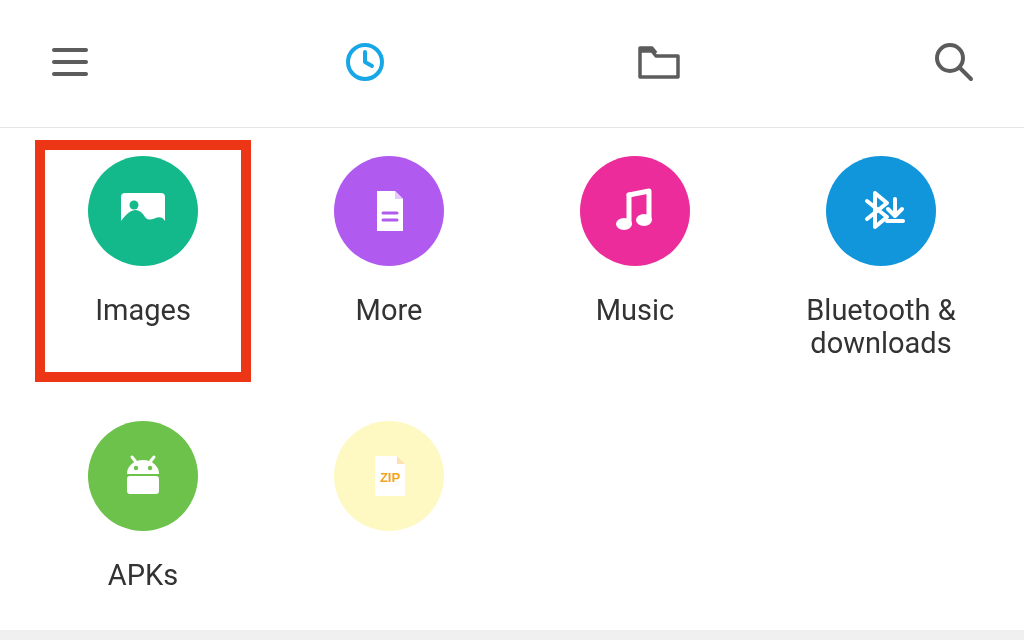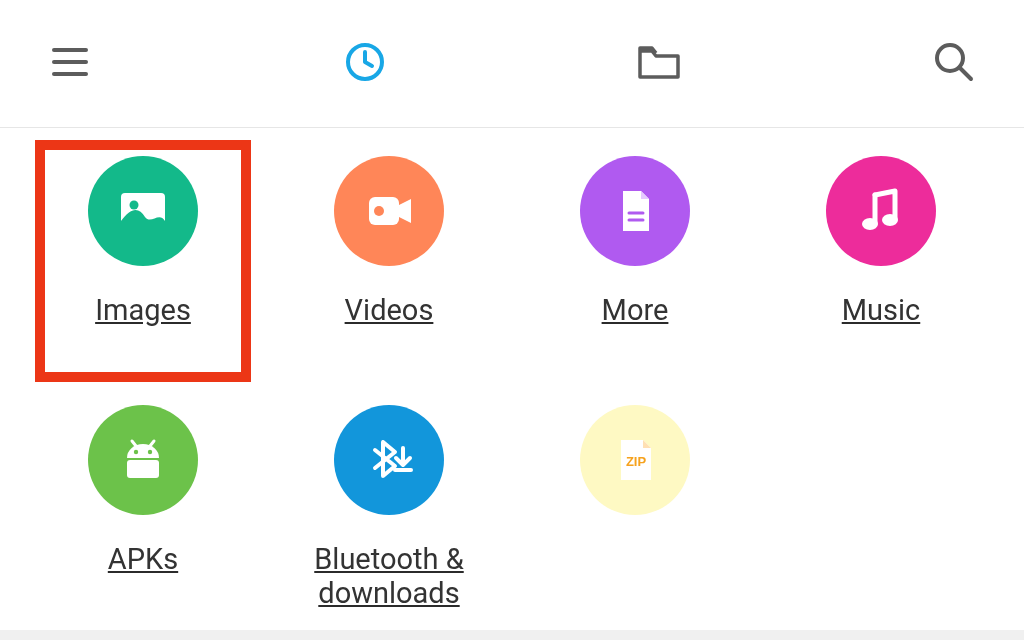--- a/index.html
+++ b/index.html
@@ -25,23 +25,22 @@
     width: 60px; height: 60px;
     display: flex; align-items: center; justify-content: center;
     cursor: pointer;
   }
 
   
   .grid-wrap { padding-top: 28px; }
   .grid {
     display: grid;
     grid-template-columns: repeat(4, 1fr);
-    row-gap: 78px;
+    row-gap: 60px;
     padding: 0 20px;
-    text-decoration: underline;
   }
   .cat {
     display: flex;
     flex-direction: column;
     align-items: center;
     cursor: pointer;
   }
   .bubble {
     width: 110px; height: 110px;
     border-radius: 50%;
@@ -141,30 +140,20 @@
       <div class="bubble c-images">
         <svg width="56" height="56" viewBox="0 0 56 56">
           <rect x="6" y="10" width="44" height="36" rx="4" fill="#ffffff"></rect>
           <circle cx="19" cy="22" r="4.5" fill="#13b98a"></circle>
           <path d="M6 38 C 16 24, 24 24, 30 34 C 36 42, 44 28, 50 38 V46 H6 Z" fill="#13b98a"></path>
         </svg>
       </div>
       <div class="cat-label">Images</div>
     </div>
 
-    <div class="cat">
-      <div class="bubble c-videos">
-        <svg width="56" height="56" viewBox="0 0 56 56">
-          <rect x="8" y="14" width="30" height="28" rx="6" fill="#ffffff"></rect>
-          <path d="M38 22 L50 16 V40 L38 34 Z" fill="#ffffff"></path>
-          <circle cx="18" cy="28" r="5" fill="#ff8658"></circle>
-        </svg>
-      </div>
-      <div class="cat-label">Videos</div>
-    </div>
 
     <div class="cat">
       <div class="bubble c-docs">
         <svg width="56" height="56" viewBox="0 0 56 56">
           <path d="M16 8 H34 L42 16 V48 H16 Z" fill="#ffffff"></path>
           <path d="M34 8 V16 H42 Z" fill="#e5c9ff"></path>
           <line x1="22" y1="30" x2="36" y2="30" stroke="#b05af0" stroke-width="3" stroke-linecap="round"></line>
           <line x1="22" y1="37" x2="36" y2="37" stroke="#b05af0" stroke-width="3" stroke-linecap="round"></line>
         </svg>
       </div>
@@ -174,51 +163,51 @@
     <div class="cat">
       <div class="bubble c-music">
         <svg width="56" height="56" viewBox="0 0 56 56">
           <path d="M22 12 L42 8 V36" fill="none" stroke="#ffffff" stroke-width="5" stroke-linecap="round" stroke-linejoin="round"></path>
           <line x1="22" y1="12" x2="22" y2="40" stroke="#ffffff" stroke-width="5" stroke-linecap="round"></line>
           <ellipse cx="17" cy="41" rx="8" ry="6" fill="#ffffff"></ellipse>
           <ellipse cx="37" cy="37" rx="8" ry="6" fill="#ffffff"></ellipse>
         </svg>
       </div>
       <div class="cat-label">Music</div>
+    </div>
+
+    <div class="cat">
+      <div class="bubble c-bluetooth">
+        <svg width="56" height="56" viewBox="0 0 56 56">
+          <path d="M22 10 V44 L34 34 L14 18 M22 10 L34 20 L14 36" fill="none" stroke="#ffffff" stroke-width="4" stroke-linejoin="round" stroke-linecap="round"></path>
+          <g transform="translate(33,14)">
+            <line x1="9" y1="2" x2="9" y2="18" stroke="#ffffff" stroke-width="4" stroke-linecap="round"></line>
+            <polyline points="2,12 9,19 16,12" fill="none" stroke="#ffffff" stroke-width="4" stroke-linecap="round" stroke-linejoin="round"></polyline>
+            <line x1="1" y1="24" x2="17" y2="24" stroke="#ffffff" stroke-width="4" stroke-linecap="round"></line>
+          </g>
+        </svg>
+      </div>
+      <div class="cat-label">Bluetooth &amp; downloads</div>
     </div>
 
     <div class="cat">
       <div class="bubble c-apks">
         <svg width="60" height="60" viewBox="0 0 60 60">
           <path d="M14 28 a16 14 0 0 1 32 0 Z" fill="#ffffff"></path>
           <circle cx="23" cy="22" r="2.2" fill="#6cc24a"></circle>
           <circle cx="37" cy="22" r="2.2" fill="#6cc24a"></circle>
           <line x1="19" y1="11" x2="23" y2="16" stroke="#ffffff" stroke-width="3" stroke-linecap="round"></line>
           <line x1="41" y1="11" x2="37" y2="16" stroke="#ffffff" stroke-width="3" stroke-linecap="round"></line>
           <rect x="14" y="30" width="32" height="18" rx="3" fill="#ffffff"></rect>
         </svg>
       </div>
       <div class="cat-label">APKs</div>
     </div>
 
     <div class="cat">
-      <div class="bubble c-bluetooth">
-        <svg width="56" height="56" viewBox="0 0 56 56">
-          <path d="M22 10 V44 L34 34 L14 18 M22 10 L34 20 L14 36" fill="none" stroke="#ffffff" stroke-width="4" stroke-linejoin="round" stroke-linecap="round"></path>
-          <g transform="translate(33,14)">
-            <line x1="9" y1="2" x2="9" y2="18" stroke="#ffffff" stroke-width="4" stroke-linecap="round"></line>
-            <polyline points="2,12 9,19 16,12" fill="none" stroke="#ffffff" stroke-width="4" stroke-linecap="round" stroke-linejoin="round"></polyline>
-            <line x1="1" y1="24" x2="17" y2="24" stroke="#ffffff" stroke-width="4" stroke-linecap="round"></line>
-          </g>
-        </svg>
-      </div>
-      <div class="cat-label">Bluetooth &amp; downloads</div>
-    </div>
-
-    <div class="cat">
       <div class="bubble c-archives">
         <svg width="56" height="56" viewBox="0 0 56 56">
           <path d="M14 8 H36 L44 16 V48 H14 Z" fill="#ffffff"></path>
           <path d="M36 8 V16 H44 Z" fill="#ffe0b3"></path>
           <text x="29" y="34" text-anchor="middle" font-family="Arial" font-weight="700" font-size="13" fill="#f6a21d">ZIP</text>
         </svg>
       </div>
     </div>
 
 

